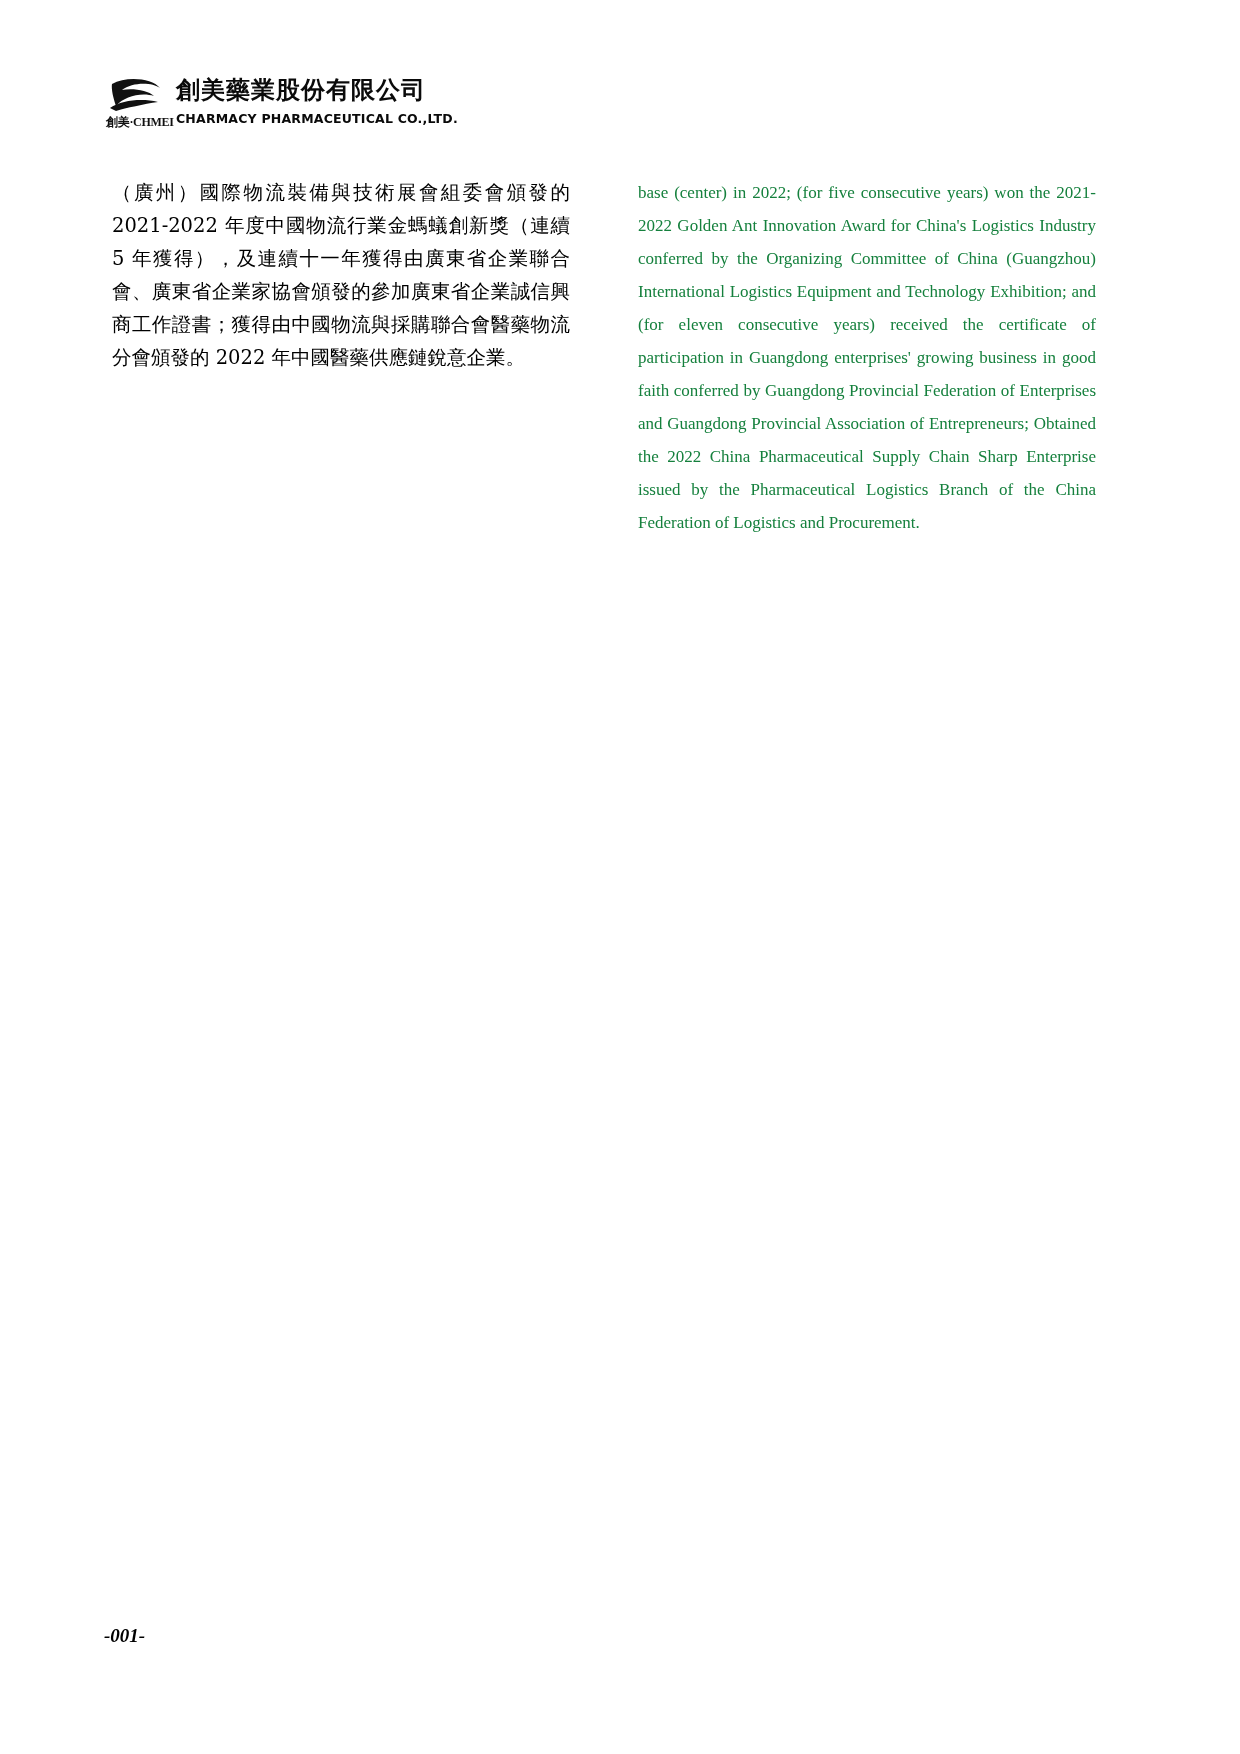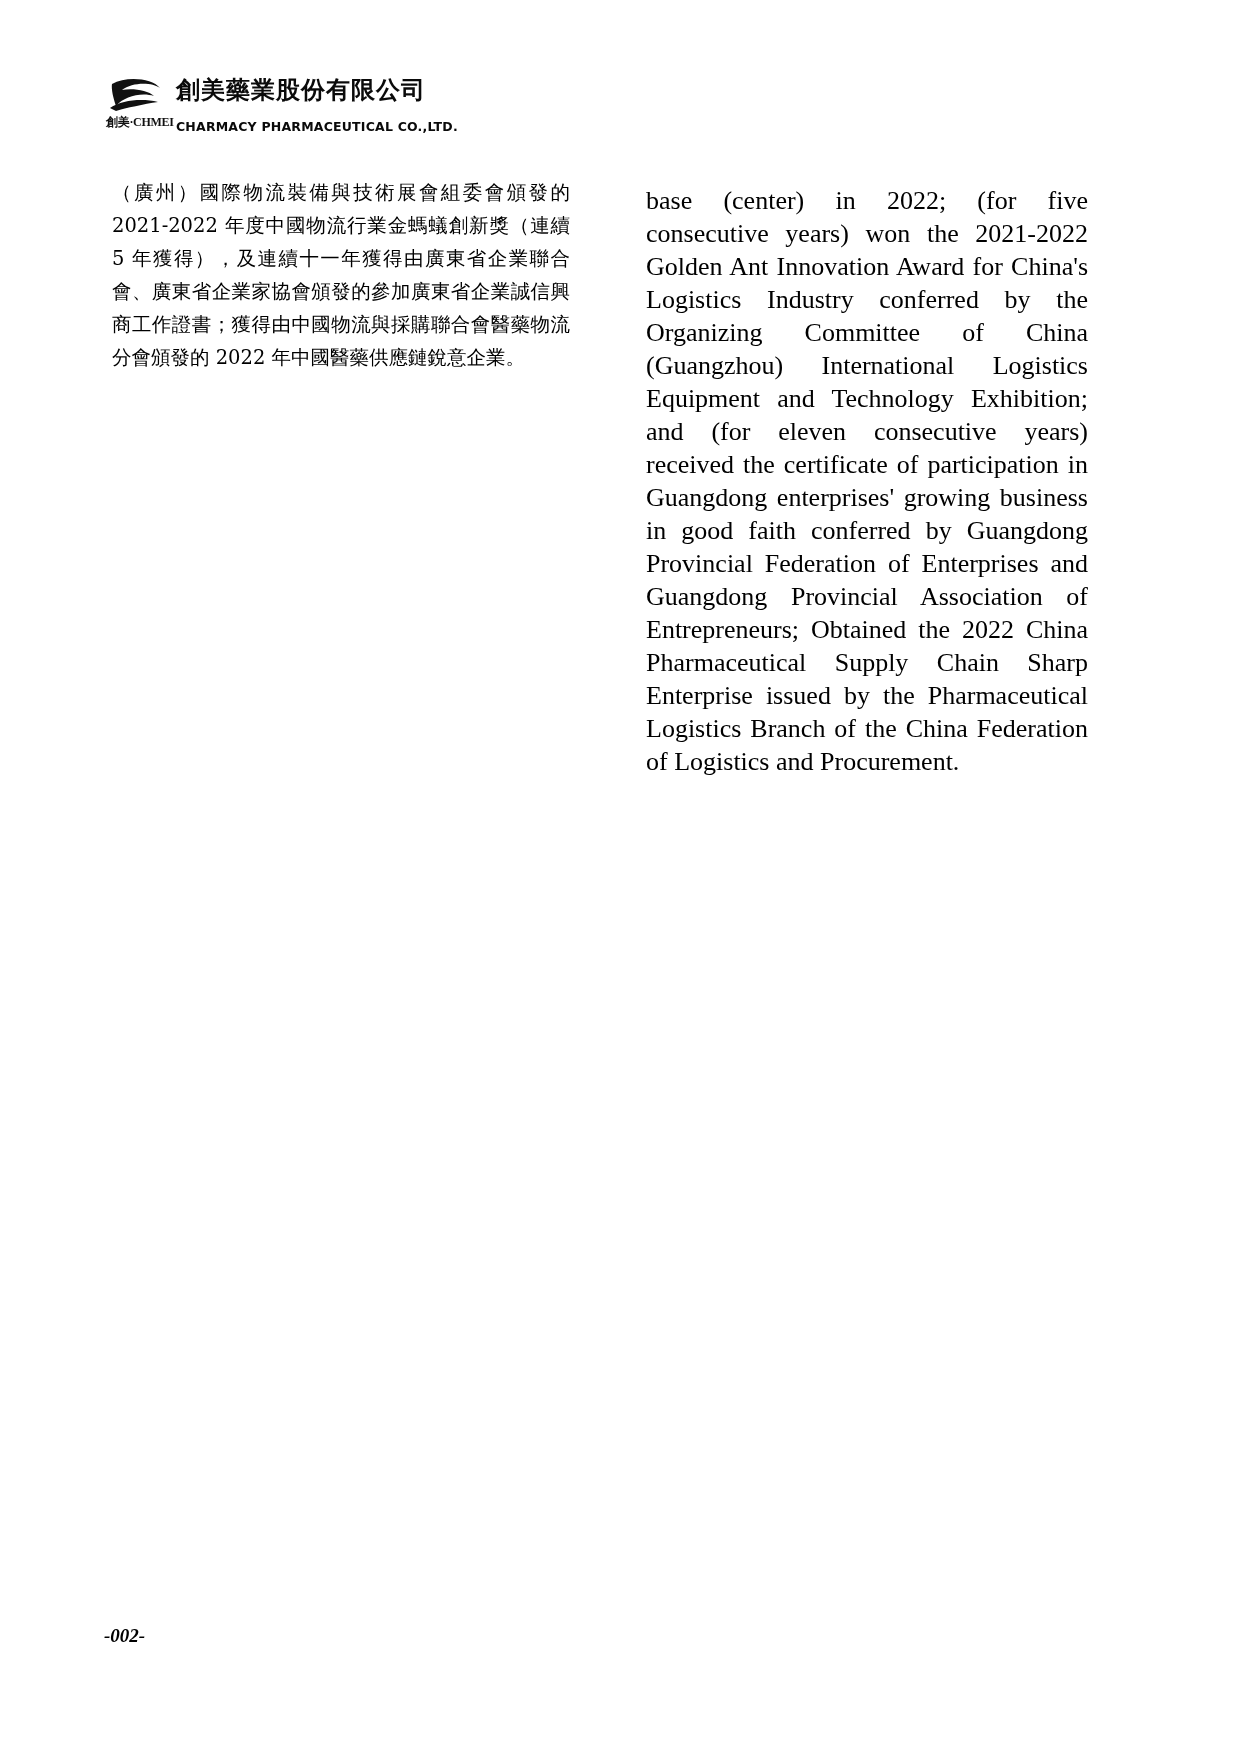--- a/index.html
+++ b/index.html
@@ -70,21 +70,21 @@
     line-height: 32px;
     color: #0a0a0a;
     white-space: nowrap;
   }
   .logo-en {
     font-family: "DejaVu Sans", sans-serif;
     font-size: 12.5px;
     font-weight: bold;
     letter-spacing: 0.2px;
     line-height: 16px;
-    margin-top: 13px;
+    margin-top: 5px;
     color: #0a0a0a;
     white-space: nowrap;
   }
 
   
   .columns {
     position: absolute;
     left: 104px;
     top: 168px;
     width: 1000px;
@@ -98,27 +98,27 @@
     margin: 8px;
     font-family: "DejaVu Serif", serif;
     font-size: 19.5px;
     line-height: 33px;
     text-align: justify;
     text-align-last: left;
     text-justify: inter-ideograph;
     color: #000;
   }
   .col-en p {
-    margin: 16px;
+    margin: 8px;
     font-family: "Liberation Serif", serif;
-    font-size: 26px;
+    font-size: 17px;
     line-height: 33px;
     text-align: justify;
     text-align-last: left;
-    color: #000000;
+    color: #15803d;
   }
 
   
   .footer {
     position: absolute;
     left: 104px;
     top: 1625px;
     width: 1000px;
   }
   .page-number {
@@ -151,16 +151,16 @@
   <div class="columns">
     <div class="col col-zh">
       <p>（廣州）國際物流裝備與技術展會組委會頒發的 2021-2022 年度中國物流行業金螞蟻創新獎（連續 5 年獲得），及連續十一年獲得由廣東省企業聯合會、廣東省企業家協會頒發的參加廣東省企業誠信興商工作證書；獲得由中國物流與採購聯合會醫藥物流分會頒發的 2022 年中國醫藥供應鏈銳意企業。</p>
     </div>
     <div class="col col-en">
       <p>base (center) in 2022; (for five consecutive years) won the 2021-2022 Golden Ant Innovation Award for China's Logistics Industry conferred by the Organizing Committee of China (Guangzhou) International Logistics Equipment and Technology Exhibition; and (for eleven consecutive years) received the certificate of participation in Guangdong enterprises' growing business in good faith conferred by Guangdong Provincial Federation of Enterprises and Guangdong Provincial Association of Entrepreneurs; Obtained the 2022 China Pharmaceutical Supply Chain Sharp Enterprise issued by the Pharmaceutical Logistics Branch of the China Federation of Logistics and Procurement.</p>
     </div>
   </div>
 
   <div class="footer">
-    <span class="page-number">-002-</span>
+    <span class="page-number">-001-</span>
   </div>
 
 </div>
 
 </body></html>

